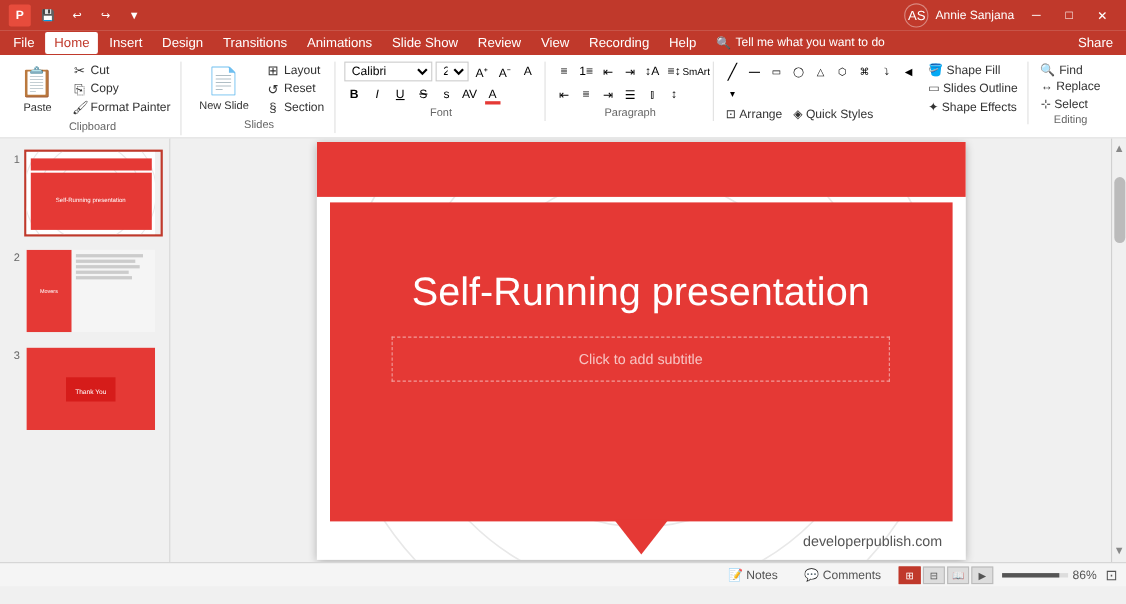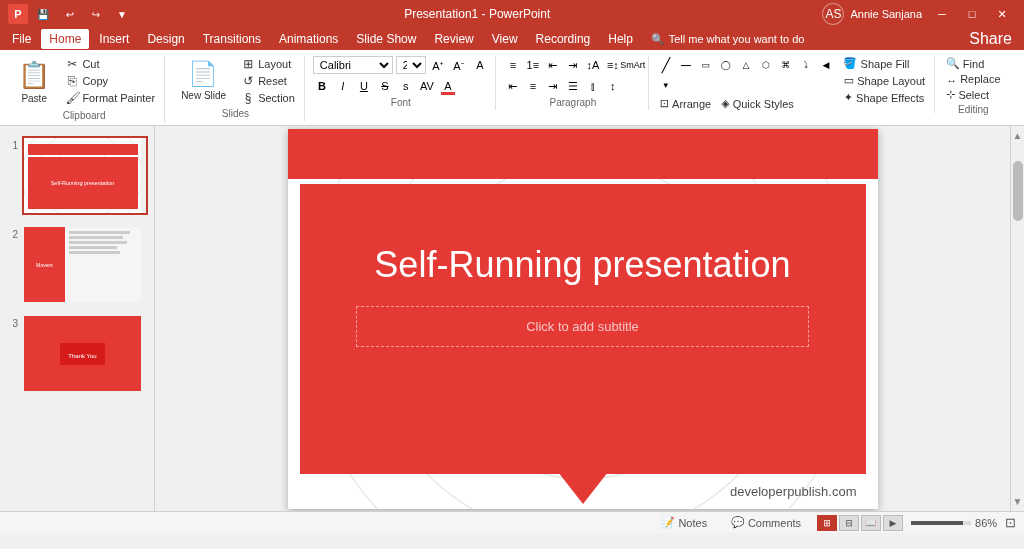--- a/index.html
+++ b/index.html
@@ -37,21 +37,21 @@
       color: white;
       padding: 2px 8px;
       font-size: 12px;
       cursor: pointer;
       border-radius: 2px;
       height: 20px;
       display: flex;
       align-items: center;
     }
     .menu-item.active { background: white; color: #c0392b; }
-    .menu-share { margin-left: auto; color: white; font-size: 16px; cursor: pointer; display: flex; align-items: center; gap: 4px; padding: 2px 8px; }
+    .menu-share { margin-left: auto; color: white; font-size: 12px; cursor: pointer; display: flex; align-items: center; gap: 4px; padding: 2px 8px; }
 
     
     .ribbon {
       background: #fff;
       border-bottom: 1px solid #d0d0d0;
       display: flex;
       flex-direction: column;
       padding: 4px 0 0 0;
     }
     .ribbon-content {
@@ -279,21 +279,20 @@
 <body>
 
 <div class="title-bar">
   <div class="title-bar-left">
     <div class="title-bar-logo">P</div>
     <div class="qat-btn">💾</div>
     <div class="qat-btn">↩</div>
     <div class="qat-btn">↪</div>
     <div class="qat-btn">▼</div>
   </div>
-  <div class="title-center">Presentation1 - PowerPoint</div>
   <div class="title-bar-right">
     <div class="user-badge">AS</div>
     <span style="color:white;font-size:11px;">Annie Sanjana</span>
     <div class="window-controls">
       <div class="win-btn">─</div>
       <div class="win-btn">□</div>
       <div class="win-btn close">✕</div>
     </div>
   </div>
 </div>
@@ -457,21 +456,21 @@
             </div>
           </div>
         </div>
         <div style="display:flex;flex-direction:column;gap:2px;">
           <div class="sml-btn">
             <span>🪣</span>
             <span>Shape Fill</span>
           </div>
           <div class="sml-btn">
             <span>▭</span>
-            <span>Shape Layout</span>
+            <span>Slides Outline</span>
           </div>
           <div class="sml-btn">
             <span>✦</span>
             <span>Shape Effects</span>
           </div>
         </div>
       </div>
     </div>
 
     <div class="group-container" style="border-right:none;">

